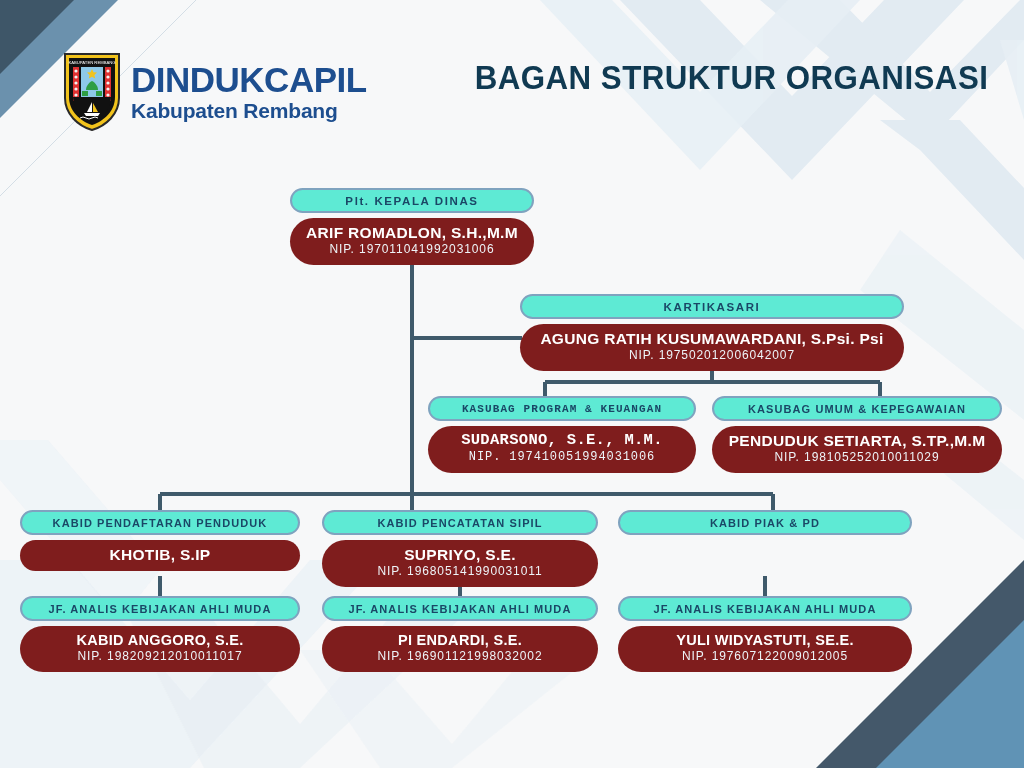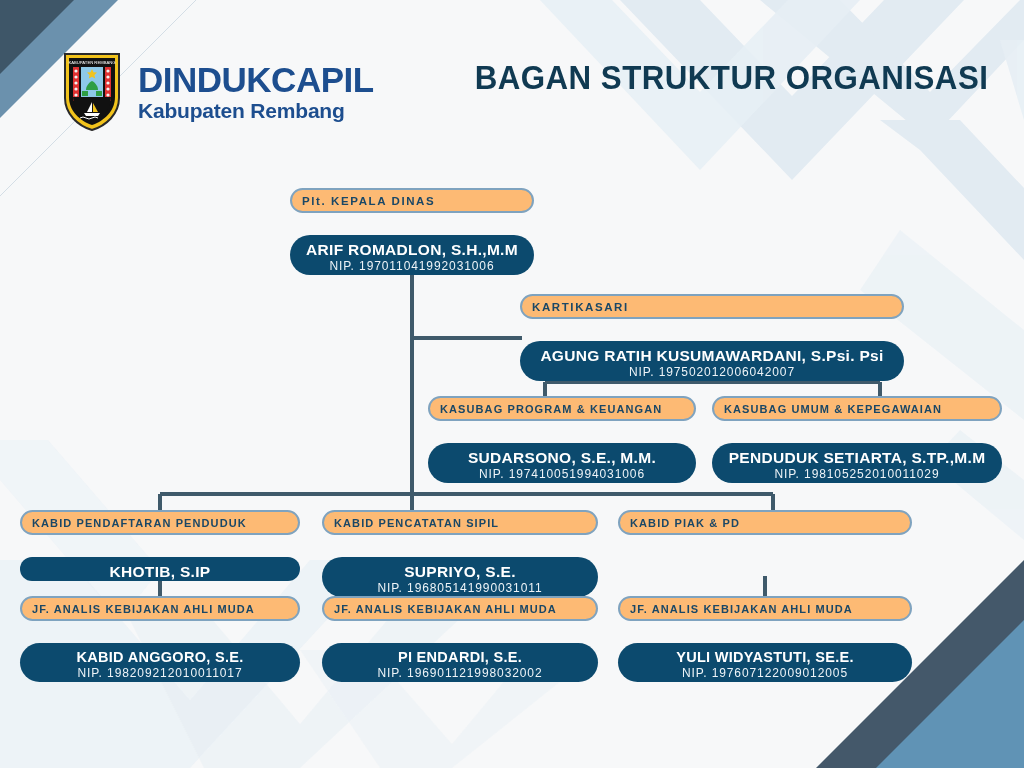--- a/index.html
+++ b/index.html
@@ -14,21 +14,21 @@
   
   #bg { position:absolute; inset:0; z-index:0; }
 
   
   #header {
     position:absolute; top:0; left:0; width:1024px; height:150px;
     z-index:3;
   }
   #logo-block {
     position:absolute; left:62px; top:50px;
-    display:flex; align-items:center; gap:16px;
+    display:flex; align-items:center; gap:9px;
   }
   #crest { width:60px; height:82px; display:block; }
   #brand-text { line-height:1; }
   #brand-main {
     font-size:35px; font-weight:bold; color:#1d4e8f;
     letter-spacing:-0.5px;
   }
   #brand-sub {
     font-size:21px; font-weight:bold; color:#1d4e8f;
     margin-top:3px; letter-spacing:-0.2px;
@@ -43,36 +43,37 @@
   }
 
   
   #chart { position:absolute; inset:0; z-index:2; }
   #lines { position:absolute; inset:0; z-index:1; pointer-events:none; }
 
   .node { position:absolute; z-index:2; }
   .pill-title {
     border:2px solid #7fa3bf;
     border-radius:999px;
-    background:#fdba74;
+    background:#5eead4;
     color:#1a4766;
     font-size:11.5px;
     font-weight:bold;
     letter-spacing:1.6px;
+    text-align:center;
     padding:5px 10px 4px;
     white-space:nowrap;
     overflow:hidden;
   }
   .pill-body {
-    background:#0c4a6e;
+    background:#7f1d1d;
     border-radius:999px;
     color:#ffffff;
     text-align:center;
-    padding:6px 10px 1px;
-    margin-top:22px;
+    padding:6px 10px 8px;
+    margin-top:5px;
     white-space:nowrap;
     overflow:hidden;
   }
   .pill-name {
     font-size:15.5px; font-weight:bold; letter-spacing:0.3px;
     line-height:1.12;
   }
   .pill-nip {
     font-size:12px; letter-spacing:0.9px; line-height:1.25;
     margin-top:1px; color:#eef4f8;
@@ -201,21 +202,21 @@
   </div>
 
   <div class="node" style="left:520px; top:294px; width:384px;">
     <div class="pill-title">KARTIKASARI</div>
     <div class="pill-body">
       <div class="pill-name">AGUNG RATIH KUSUMAWARDANI, S.Psi. Psi</div>
       <div class="pill-nip">NIP. 197502012006042007</div>
     </div>
   </div>
 
-  <div class="node tight" style="left:428px; top:396px; width:268px;">
+  <div class="node tight" style="left:428px; top:396px; width:268px;font-family:Liberation Mono, monospace;">
     <div class="pill-title">KASUBAG PROGRAM &amp; KEUANGAN</div>
     <div class="pill-body">
       <div class="pill-name">SUDARSONO, S.E., M.M.</div>
       <div class="pill-nip">NIP. 197410051994031006</div>
     </div>
   </div>
 
   <div class="node tight" style="left:712px; top:396px; width:290px;">
     <div class="pill-title">KASUBAG UMUM &amp; KEPEGAWAIAN</div>
     <div class="pill-body">

